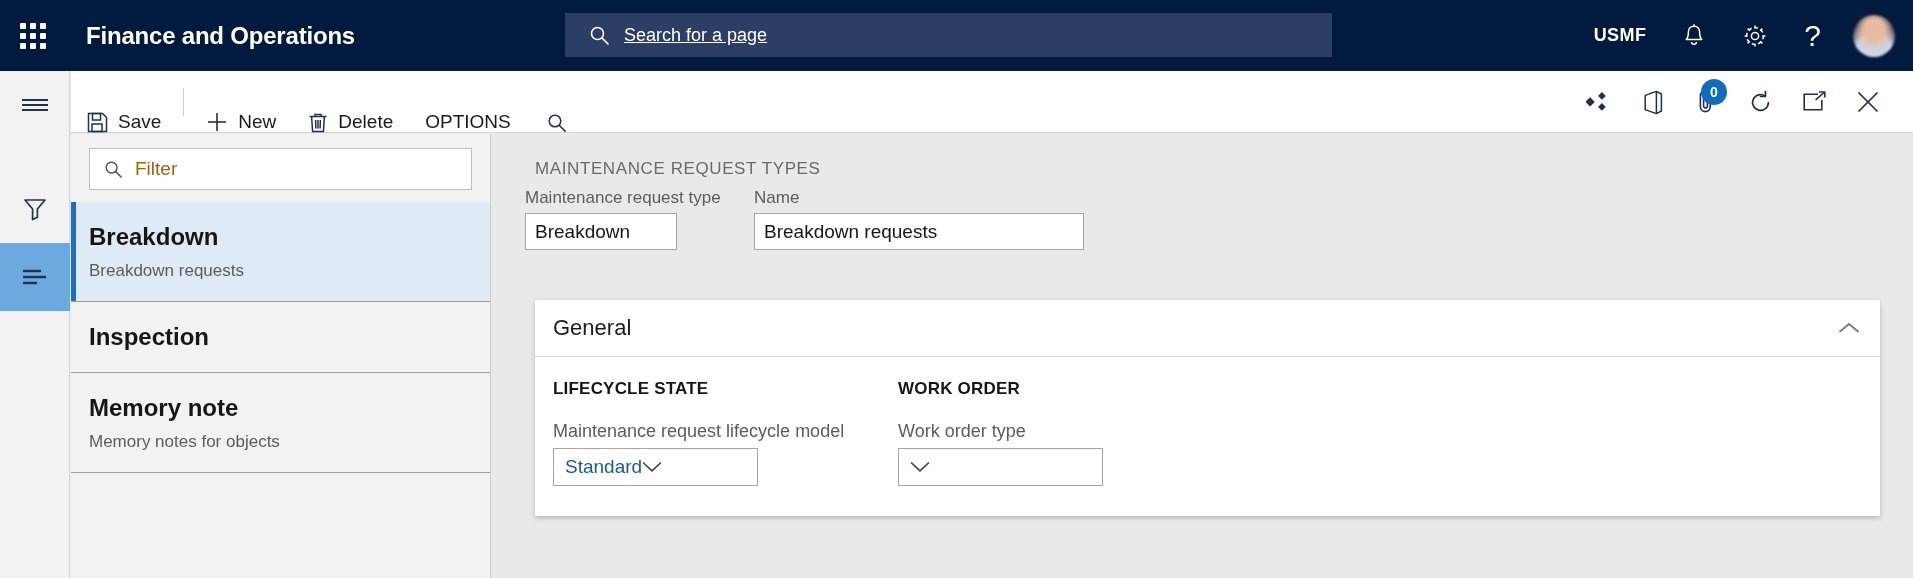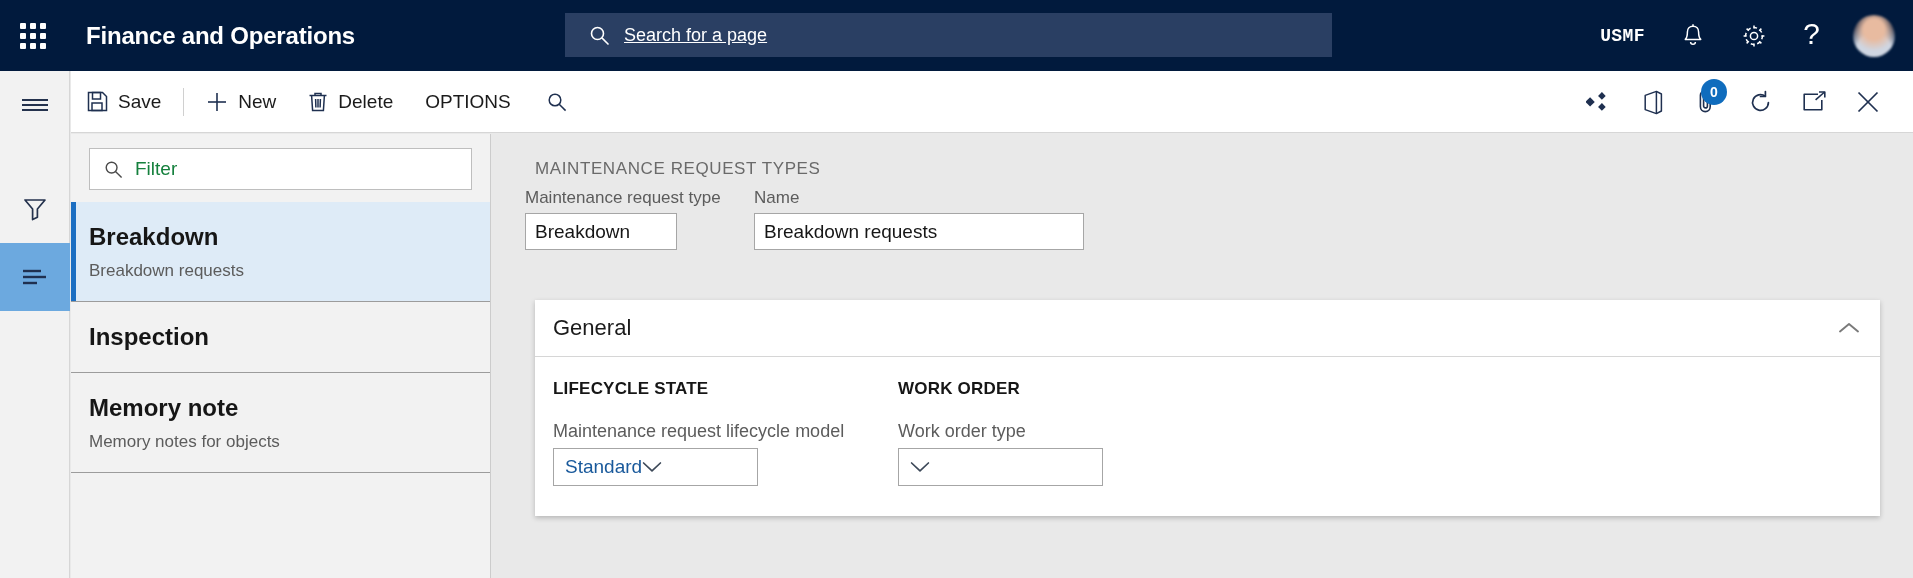--- a/index.html
+++ b/index.html
@@ -62,21 +62,20 @@
     white-space: nowrap;
     text-decoration: underline;
   }
   #nav-right {
     position: absolute;
     right: 0; top: 0;
     height: 71px;
     display: flex;
     align-items: center;
     padding-right: 18px;
-    font-family: Liberation Mono, monospace;
   }
   #nav-right .nav-btn {
     height: 71px;
     display: flex; align-items: center; justify-content: center;
     color: #ffffff;
     cursor: pointer;
     padding: 0 18px;
   }
   #company-label {
     color: #ffffff;
@@ -117,21 +116,21 @@
     position: absolute;
     left: 71px; top: 71px;
     width: 1842px; height: 62px;
     background: #ffffff;
     border-bottom: 1px solid #D6D6D6;
     display: flex;
     align-items: center;
   }
   .tb-btn {
     display: flex;
-    align-items: center;
+    align-items: flex-end;
     height: 62px;
     padding: 0 16px;
     color: #1B1B1B;
     font-size: 19px;
     cursor: pointer;
     white-space: nowrap;
   }
   .tb-btn .ic { margin-right: 10px; display: flex; }
   .tb-sep {
     width: 1px; height: 28px;
@@ -179,21 +178,21 @@
   #filter-box {
     height: 42px;
     background: #ffffff;
     border: 1px solid #BEBEBE;
     display: flex;
     align-items: center;
     padding-left: 14px;
     cursor: text;
   }
   #filter-box .mag { margin-right: 12px; flex: none; }
-  #filter-box .ph { color: #15803d; font-size: 19px; }
+  #filter-box .ph { color: #a16207; font-size: 19px; }
 
   .list-item {
     position: relative;
     padding: 20px 18px 20px 18px;
     border-bottom: 1px solid #9C9C9C;
     cursor: pointer;
     background: #F2F2F2;
   }
   .list-item.selected { background: #DEEBF7; }
   .list-item.selected::before {

